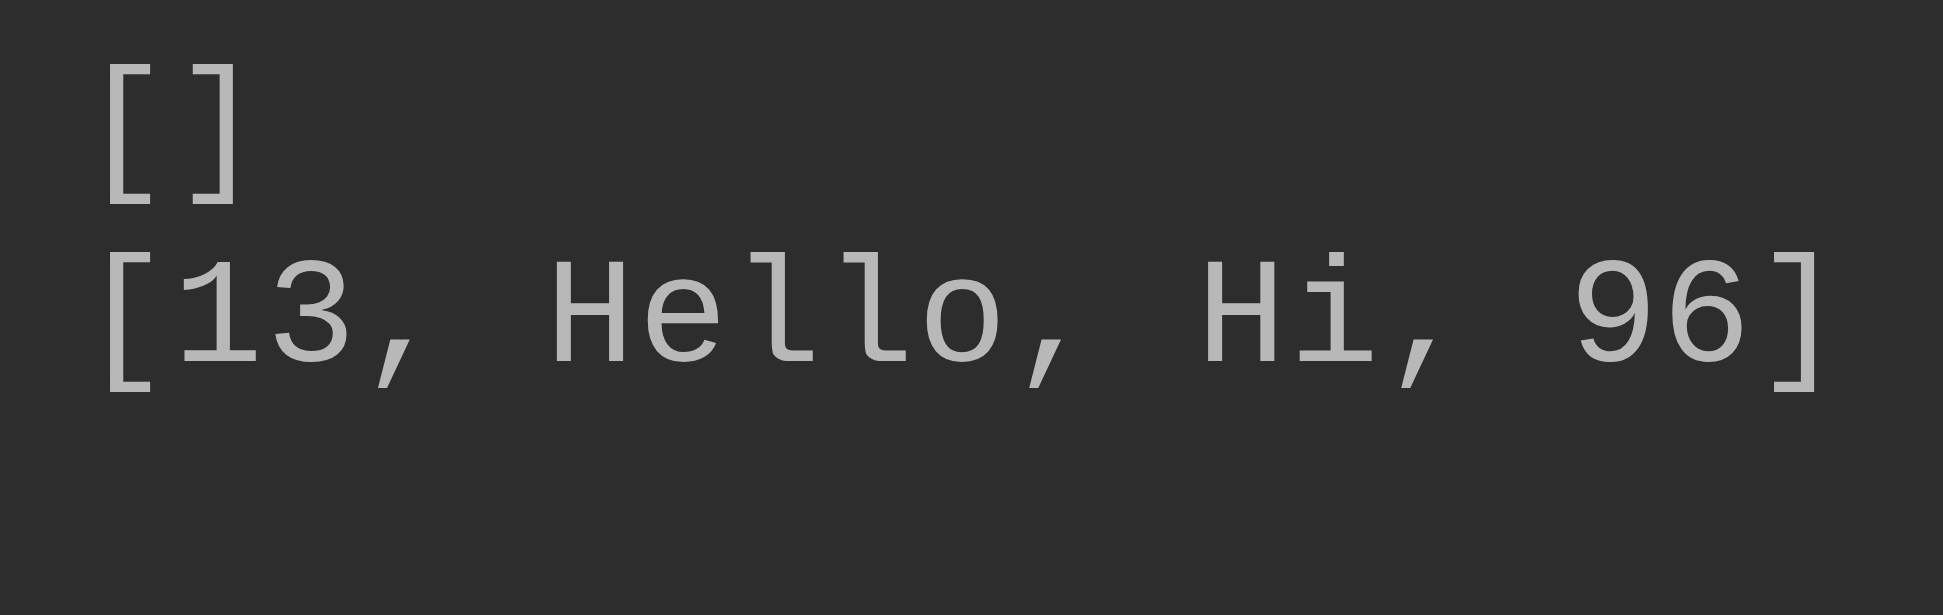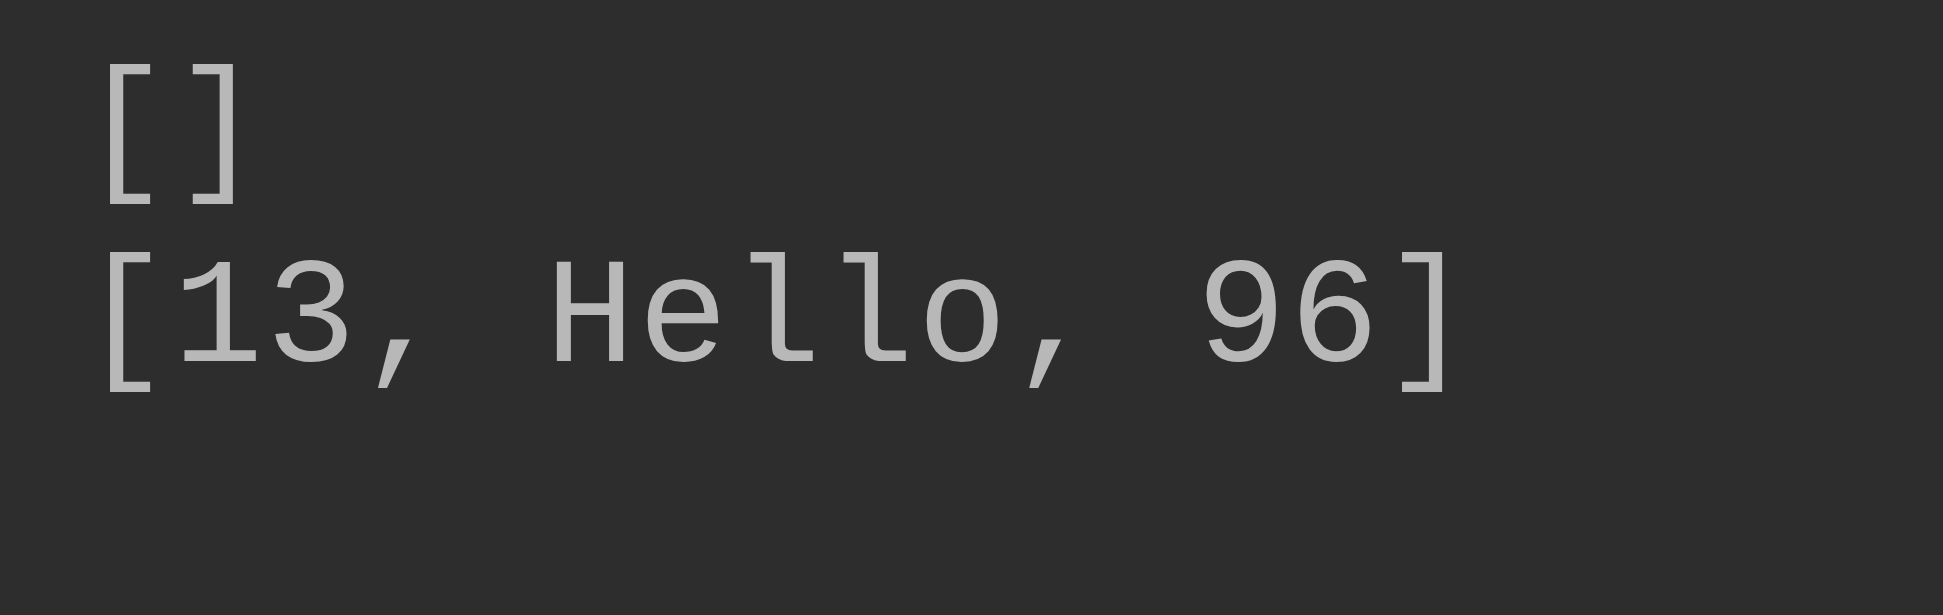--- a/index.html
+++ b/index.html
@@ -21,14 +21,14 @@
       line-height: 1.25;
       white-space: pre;
       letter-spacing: 0.02em;
     }
   </style>
 </head>
 <body>
 
 <div>
   <div class="output-line">[]</div>
-  <div class="output-line">[13, Hello, 96]</div>
+  <div class="output-line">[13, Hello, Hi, 96]</div>
 </div>
 
 </body></html>

